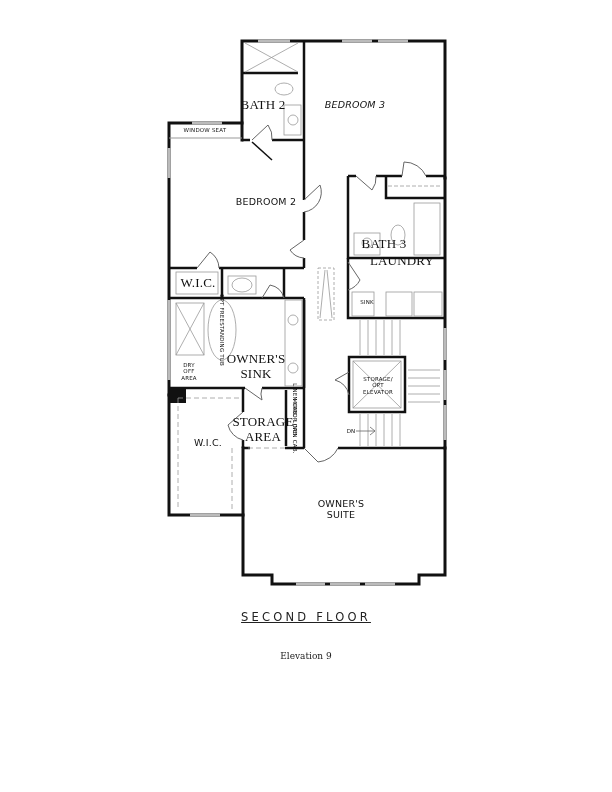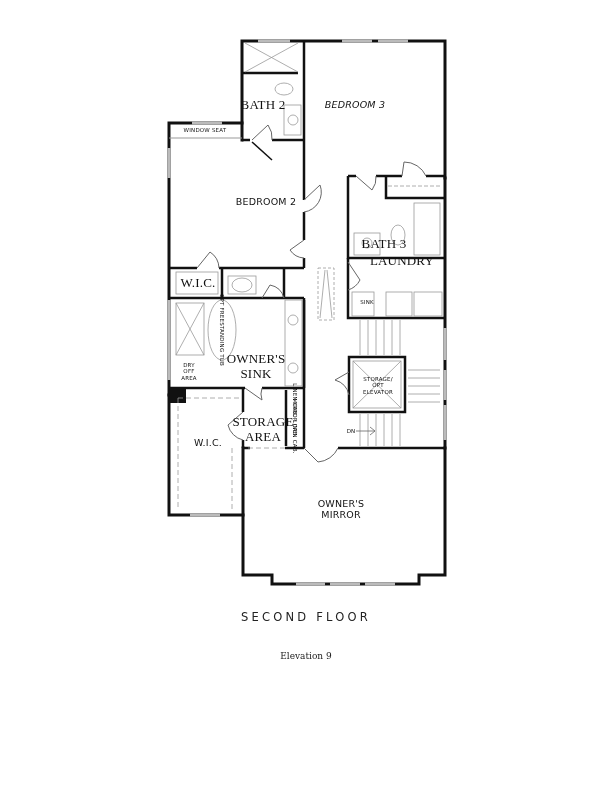--- a/index.html
+++ b/index.html
@@ -3,21 +3,21 @@
 <meta charset="utf-8">
 <style>
   html, body { margin:0; padding:0; background:#ffffff; }
   body { width:612px; height:792px; position:relative; overflow:hidden; font-family:"Liberation Sans", sans-serif; }
   #plan { position:absolute; left:0; top:0; width:612px; height:792px; }
   .room-label { position:absolute; font-family:"DejaVu Sans", sans-serif; color:#111; text-align:center; letter-spacing:0.2px; line-height:1.15; white-space:nowrap; transform:translate(-50%,-50%); }
   .fs-9 { font-size:9.5px; }
   .fs-7 { font-size:13px;font-family:Liberation Serif, serif; }
   .fs-5 { font-size:5.5px; }
   .rot { transform:translate(-50%,-50%) rotate(90deg); }
-  #floor-title { position:absolute; left:0; width:612px; top:610px; text-align:center; font-family:"DejaVu Sans", sans-serif; font-size:11.5px; letter-spacing:3.2px; color:#222; }
+  #floor-title { position:absolute; left:0; width:612px; top:610px; text-align:center; font-family:"DejaVu Sans", sans-serif; font-size:11.5px; letter-spacing:3.2px; color:#222;text-decoration:underline; }
   #elevation { position:absolute; left:0; width:612px; top:651px; text-align:center; font-family:"DejaVu Serif", serif; font-size:9px; color:#222; }
 </style>
 </head>
 <body>
 
 <svg id="plan" viewBox="0 0 612 792" xmlns="http://www.w3.org/2000/svg">
   <g stroke="#111" stroke-width="3" fill="none" stroke-linecap="square">
 
     <polyline points="242,140 242,41 445,41 445,178"></polyline>
 
@@ -201,17 +201,17 @@
 <div class="room-label fs-5 rot" style="left:295px;top:418px;">MIRROR CAB.</div>
 <div class="room-label fs-5 rot" style="left:295px;top:437px;">LINEN CAB.</div>
 <div class="room-label fs-7" style="left:263px;top:430px;">
   <div>STORAGE</div>
   <div>AREA</div>
 </div>
 <div class="room-label fs-9" style="left:208px;top:443px;">W.I.C.</div>
 <div class="room-label fs-5" style="left:351px;top:431px;">DN</div>
 <div class="room-label fs-9" style="left:341px;top:510px;">
   <div>OWNER'S</div>
-  <div>MIRROR</div>
+  <div>SUITE</div>
 </div>
 
 <div id="floor-title">SECOND FLOOR</div>
 <div id="elevation">Elevation 9</div>
 
 </body></html>

